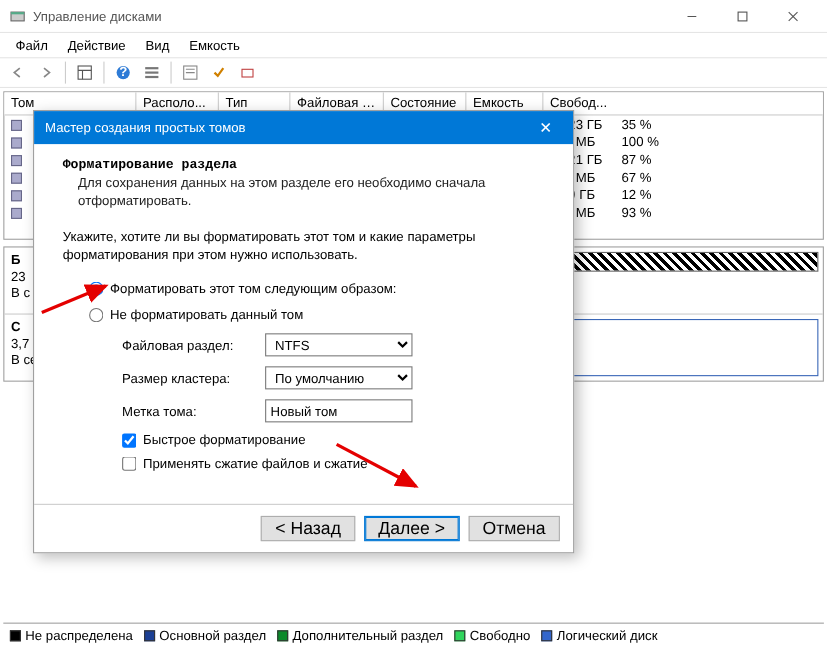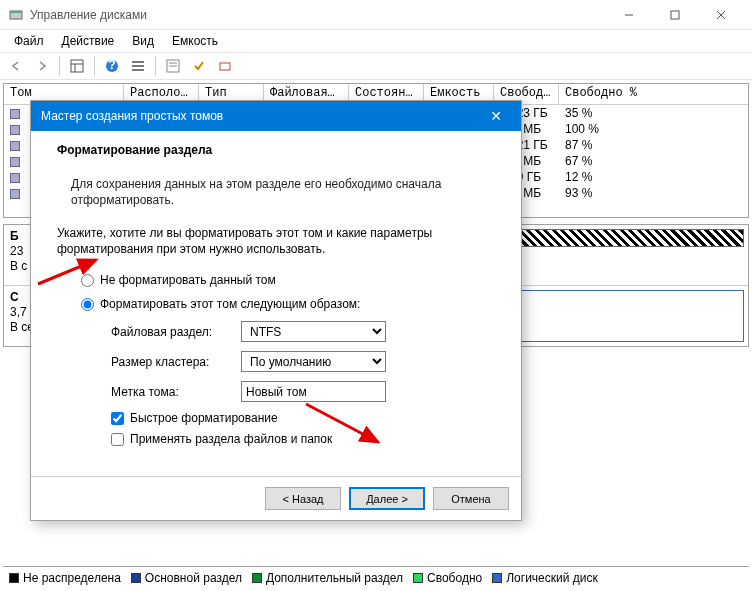--- a/index.html
+++ b/index.html
@@ -14,21 +14,21 @@
 .menubar { height: 22px; display: flex; align-items: center; padding: 0 6px; gap: 2px; }
 .menuitem { padding: 2px 8px; cursor: pointer; }
 
 .toolbar { height: 28px; border-top: 1px solid #e5e5e5; border-bottom: 1px solid #e5e5e5; display: flex; align-items: center; padding: 0 4px; gap: 2px; }
 .tbtn { width: 24px; height: 24px; display: flex; align-items: center; justify-content: center; border: 1px solid transparent; cursor: pointer; }
 .tsep { width: 1px; height: 20px; background: #ccc; margin: 0 3px; }
 
 .content { position: relative; padding: 3px; }
 .grid { border: 1px solid #a0a0a0; }
 .grid-head { display: flex; background: #fff; height: 21px; }
-.gh { border-right: 1px solid #ccc; border-bottom: 1px solid #ccc; padding: 2px 6px; overflow: hidden; white-space: nowrap; text-overflow: ellipsis; font-family: Liberation Mono, monospace; }
+.gh { border-right: 1px solid #ccc; border-bottom: 1px solid #ccc; padding: 2px 6px; overflow: hidden; white-space: nowrap; text-overflow: ellipsis; }
 .gh:last-child { border-right: none; flex: 1; }
 .grid-body { font-size: 11px; }
 .gr { display: flex; height: 16px; align-items: center; }
 .gc { padding: 0 6px; overflow: hidden; white-space: nowrap; }
 .disk-icon { display: inline-block; width: 10px; height: 10px; background: #aac; border: 1px solid #668; margin-right: 4px; vertical-align: middle; }
 
 .lower-panels { margin-top: 6px; border: 1px solid #a0a0a0; }
 .panel { display: flex; border-bottom: 1px solid #ccc; }
 .panel:last-child { border-bottom: none; }
 .panel-head { width: 100px; min-height: 60px; border-right: 1px solid #ccc; padding: 4px 6px; font-size: 11px; display: flex; flex-direction: column; gap: 1px; }
@@ -42,33 +42,33 @@
 .legend { position: absolute; left: 3px; right: 3px; bottom: 3px; height: 22px; border-top: 1px solid #a0a0a0; display: flex; align-items: center; gap: 10px; padding: 0 6px; font-size: 11px; }
 .lg { display: flex; align-items: center; gap: 4px; }
 .sw { width: 10px; height: 10px; border: 1px solid #333; }
 
 
 .dialog { position: absolute; left: 30px; top: 100px; width: 492px; background: #fff; border: 1px solid #a0a0a0; box-shadow: 4px 4px 12px rgba(0,0,0,0.25); z-index: 10; }
 .dlg-title { height: 30px; background: #0078d7; color: #fff; display: flex; align-items: center; padding: 0 10px; }
 .dlg-title .dt { flex: 1; }
 .dlg-close { width: 30px; height: 30px; display: flex; align-items: center; justify-content: center; cursor: pointer; font-size: 14px; }
 .dlg-body { padding: 12px 26px 10px 26px; }
-.dlg-head { font-weight: bold; margin-bottom: 20px; }
+.dlg-head { font-weight: bold; margin-bottom: 2px; font-family: Liberation Mono, monospace; }
 .dlg-sub { margin-left: 14px; margin-bottom: 18px; color: #222; line-height: 1.3; }
 .dlg-instr { margin-bottom: 16px; line-height: 1.3; }
 .radio-row { display: flex; align-items: center; gap: 6px; margin-left: 24px; margin-bottom: 10px; }
 .radio-row input { margin: 0; }
 .form-rows { margin-left: 54px; margin-top: 6px; }
 .form-row { display: flex; align-items: center; margin-bottom: 9px; }
 .form-row label { width: 130px; }
-.form-row select, .form-row input[type=text] { width: 145px; height: 21px; border: 1px solid #7a7a7a; padding: 0 4px; font-size: 12px; background: #fff; }
+.form-row select, .form-row input[type=text] { width: 134px; height: 21px; border: 1px solid #7a7a7a; padding: 0 4px; font-size: 12px; background: #fff; }
 .chk-row { display: flex; align-items: center; gap: 6px; margin-left: 54px; margin-bottom: 7px; }
 .chk-row input { margin: 0; }
 .dlg-footer { border-top: 1px solid #ccc; padding: 10px 12px; display: flex; justify-content: flex-end; gap: 8px; }
-.btn { min-width: 76px; height: 23px; border: 1px solid #adadad; background: #e1e1e1; cursor: pointer; padding: 0 12px; font-size: 11px; }
+.btn { min-width: 76px; height: 23px; border: 1px solid #adadad; background: #e1e1e1; cursor: pointer; padding: 0 12px; font-size: 16px; }
 .btn.default { border-color: #0078d7; box-shadow: inset 0 0 0 1px #0078d7; }
 
 
 .arrow { position: absolute; z-index: 30; pointer-events: none; }
 </style>
 </head>
 <body>
 
 <div class="titlebar">
   <span class="icon">
@@ -161,21 +161,20 @@
 <div class="content">
   <div class="grid">
     <div class="grid-head">
       <div class="gh" style="width:120px">Том</div>
       <div class="gh" style="width:75px">Располо...</div>
       <div class="gh" style="width:65px">Тип</div>
       <div class="gh" style="width:85px">Файловая с...</div>
       <div class="gh" style="width:75px">Состояние</div>
       <div class="gh" style="width:70px">Емкость</div>
       <div class="gh" style="width:65px">Свобод...</div>
-      <div class="gh">Свободно %</div>
     </div>
     <div class="grid-body" id="grid-body" style="height:112px">
         <div class="gr">
           <div class="gc" style="width:120px"><span class="disk-icon"></span></div>
           <div class="gc" style="width:75px"></div>
           <div class="gc" style="width:65px"></div>
           <div class="gc" style="width:85px"></div>
           <div class="gc" style="width:75px"></div>
           <div class="gc" style="width:70px"></div>
           <div class="gc" style="width:65px">52,23 ГБ</div>
@@ -287,26 +286,26 @@
   <div class="dlg-title">
     <span class="dt">Мастер создания простых томов</span>
     <span class="dlg-close">✕</span>
   </div>
   <div class="dlg-body">
     <div class="dlg-head">Форматирование раздела</div>
     <div class="dlg-sub">Для сохранения данных на этом разделе его необходимо сначала отформатировать.</div>
     <div class="dlg-instr">Укажите, хотите ли вы форматировать этот том и какие параметры форматирования при этом нужно использовать.</div>
 
     <div class="radio-row">
+      <input type="radio" name="fmt" checked="" style="">
+      <label>Форматировать этот том следующим образом:</label>
+    </div>
+    <div class="radio-row">
       <input type="radio" name="fmt" style="">
       <label>Не форматировать данный том</label>
-    </div>
-    <div class="radio-row">
-      <input type="radio" name="fmt" checked="" style="">
-      <label>Форматировать этот том следующим образом:</label>
     </div>
 
     <div class="form-rows">
       <div class="form-row">
         <label>Файловая раздел:</label>
         <select><option>NTFS</option></select>
       </div>
       <div class="form-row">
         <label>Размер кластера:</label>
         <select><option>По умолчанию</option></select>
@@ -316,21 +315,21 @@
         <input type="text" value="Новый том" style="">
       </div>
     </div>
 
     <div class="chk-row">
       <input type="checkbox" checked="" style="">
       <label>Быстрое форматирование</label>
     </div>
     <div class="chk-row" style="margin-bottom:20px">
       <input type="checkbox" style="">
-      <label>Применять раздела файлов и папок</label>
+      <label>Применять сжатие файлов и сжатие</label>
     </div>
   </div>
   <div class="dlg-footer">
     <button class="btn">&lt; Назад</button>
     <button class="btn default">Далее &gt;</button>
     <button class="btn">Отмена</button>
   </div>
 </div>
 
 <svg class="arrow" style="left:34px;top:250px" width="80" height="40">

